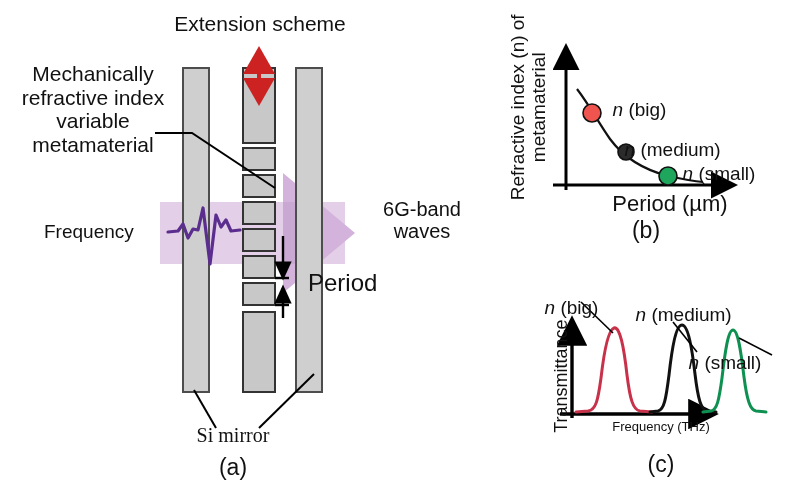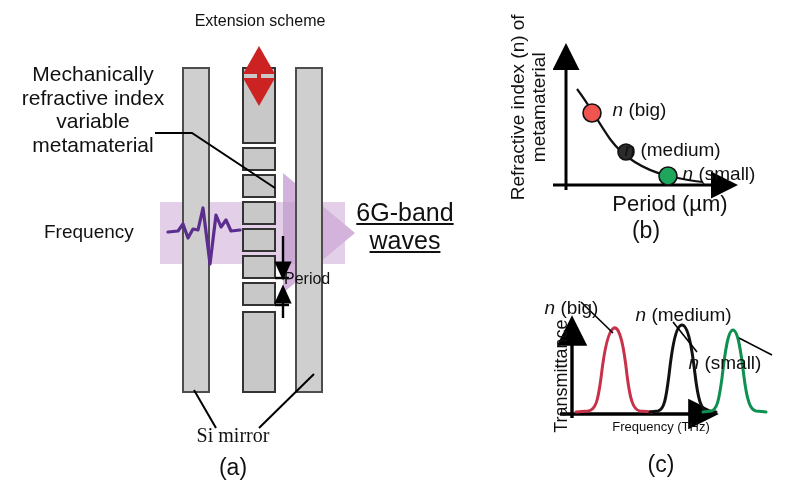--- a/index.html
+++ b/index.html
@@ -91,29 +91,29 @@
              C688 325 692 348 695 374 C698 399 701 410 707 411 L716 412" fill="none" stroke="#111" stroke-width="3" stroke-linejoin="round" stroke-linecap="round"></path>
     <path d="M703 412 L711 411 C717 410 719 400 722 378 C725 352 728 330 733 330
              C738 330 741 352 744 377 C747 400 750 410 756 411 L766 412" fill="none" stroke="#0e9150" stroke-width="3" stroke-linejoin="round" stroke-linecap="round"></path>
 
     <path d="M581 302 L613 333" fill="none" stroke="#000" stroke-width="1.6"></path>
     <path d="M697 352 L673 322" fill="none" stroke="#000" stroke-width="1.6"></path>
     <path d="M772 355 L739 338" fill="none" stroke="#000" stroke-width="1.6"></path>
   </g>
 </svg>
 
-<div class="lbl ctr" style="left:150px;top:12px;width:220px;font-size:16px;">Extension scheme</div>
+<div class="lbl ctr" style="left:150px;top:12px;width:220px;font-size:21px;">Extension scheme</div>
 
 <div class="lbl ctr" style="left:4px;top:62px;width:178px;font-size:21px;">Mechanically<br>refractive index<br>variable<br>metamaterial</div>
 
 <div class="lbl" style="left:44px;top:221px;font-size:19px;">Frequency</div>
 
-<div class="lbl ctr" style="left:351px;top:198px;width:108px;font-size:25px;text-decoration:underline;">6G-band<br>waves</div>
+<div class="lbl ctr" style="left:368px;top:198px;width:108px;font-size:20px;">6G-band<br>waves</div>
 
-<div class="lbl" style="left:284px;top:270px;font-size:16px;">Period</div>
+<div class="lbl" style="left:308px;top:270px;font-size:24px;">Period</div>
 
 <div class="lbl ctr" style="left:168px;top:424px;width:130px;font-size:20px;font-family:Liberation Serif, serif;">Si mirror</div>
 
 <div class="lbl ctr" style="left:168px;top:455px;width:130px;font-size:23px;">(a)</div>
 
 <div class="lbl ctr" style="left:412px;top:86px;width:232px;font-size:19px;
             transform:rotate(-90deg);transform-origin:center center;">Refractive index (n) of<br>metamaterial</div>
 
 <div class="lbl ctr" style="left:590px;top:192px;width:160px;font-size:22px;">Period (µm)</div>
 

